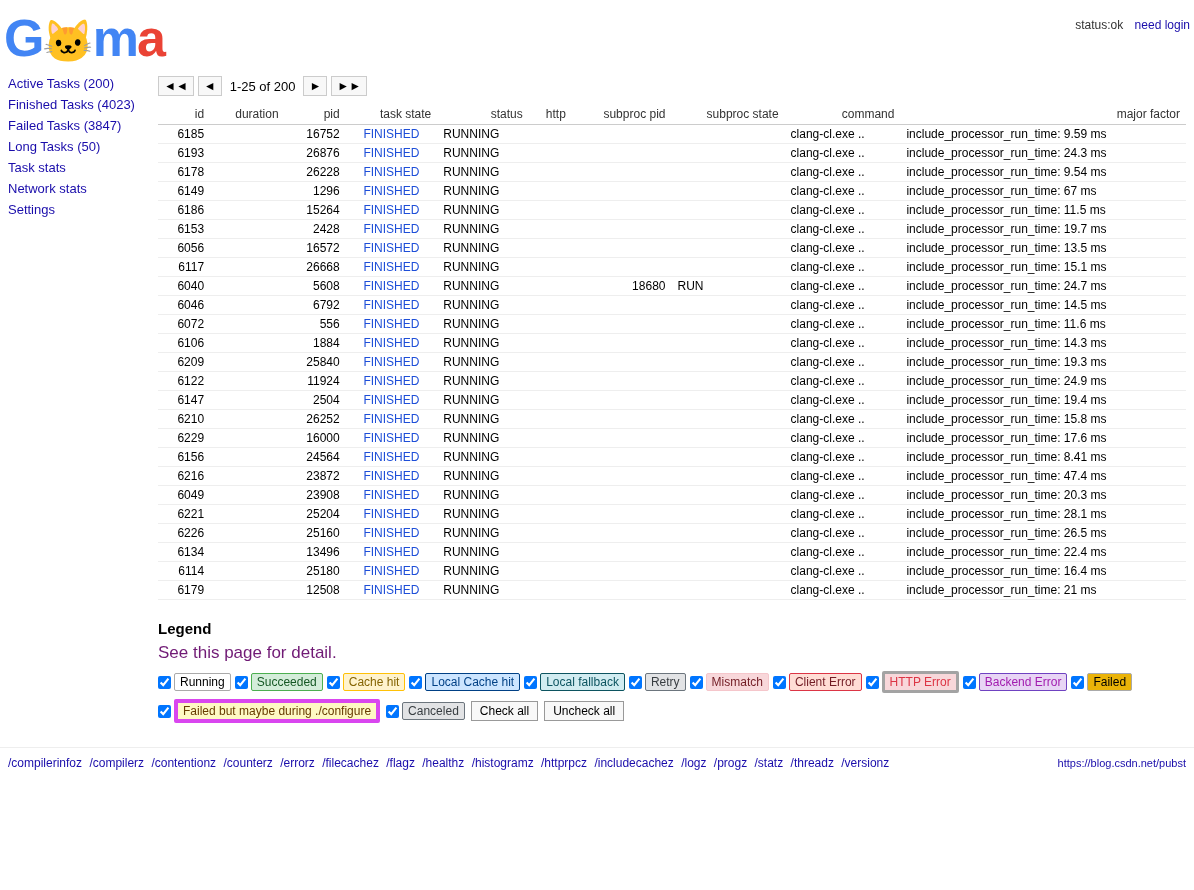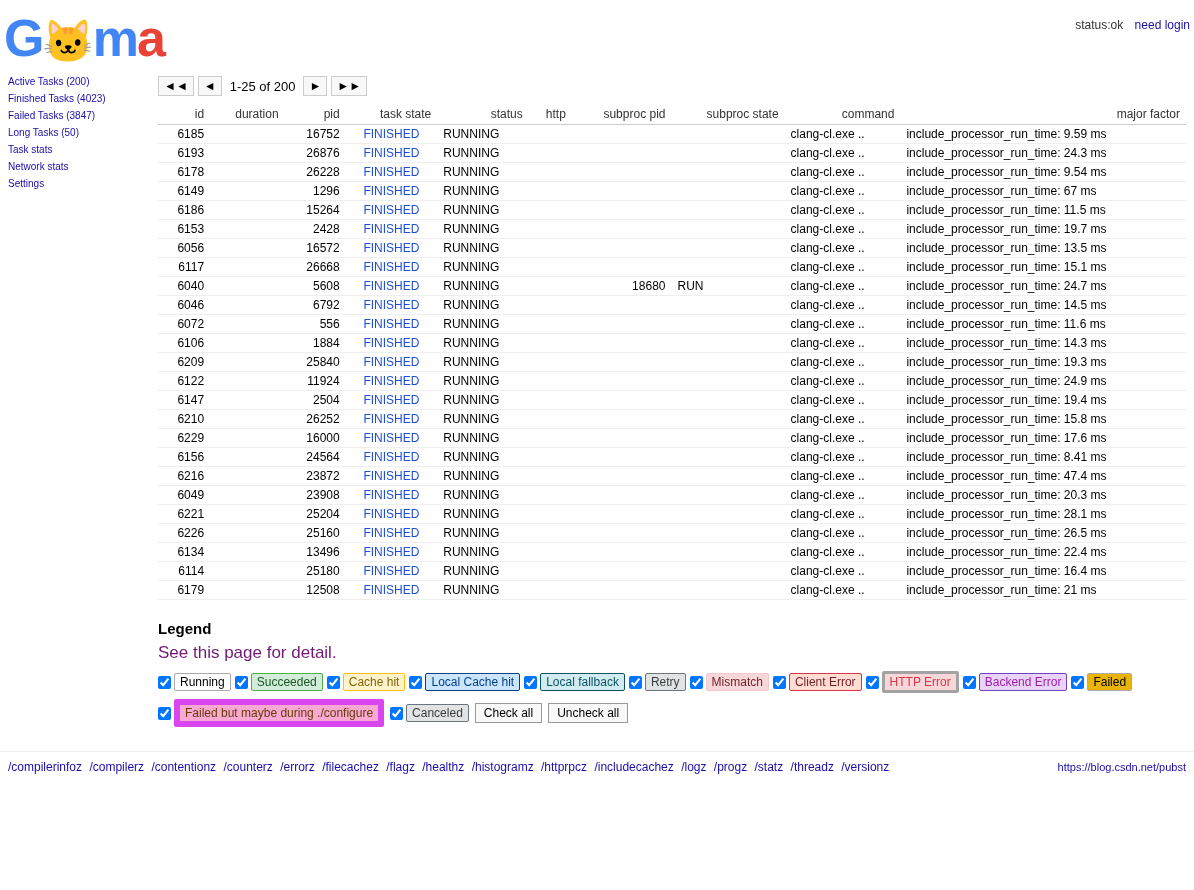--- a/index.html
+++ b/index.html
@@ -12,21 +12,21 @@
     .logo-g { color: #4285F4; }
     .logo-o1 { color: #EA4335; }
     .logo-m { color: #4285F4; }
     .logo-a { color: #EA4335; }
     #header-right { font-size: 12px; color: #333; padding-top: 10px; }
     #header-right a { color: #1a0dab; text-decoration: none; margin-left: 8px; }
     
     
     #layout { display: flex; }
     #sidebar { width: 150px; padding: 4px 8px; flex-shrink: 0; }
-    #sidebar a { display: block; color: #1a0dab; text-decoration: none; font-size: 10px; margin-bottom: 6px; }
+    #sidebar a { display: block; color: #1a0dab; text-decoration: none; font-size: 13px; margin-bottom: 6px; }
     
     
     #main { flex: 1; padding: 4px 8px; }
     
     
     #pagination { display: flex; align-items: center; gap: 4px; margin-bottom: 8px; font-size: 13px; }
     #pagination button { border: 1px solid #ccc; background: #f8f8f8; cursor: pointer; padding: 2px 5px; font-size: 12px; }
     #pagination span { margin: 0 4px; }
     
     
@@ -52,21 +52,21 @@
     .badge-succeeded { background: #d4edda; border: 1px solid #4CAF50; color: #155724; }
     .badge-cachehit { background: #fff3cd; border: 1px solid #ffc107; color: #856404; }
     .badge-localcachehit { background: #cce5ff; border: 1px solid #004085; color: #004085; }
     .badge-localfallback { background: #d1ecf1; border: 1px solid #0c5460; color: #0c5460; }
     .badge-retry { background: #e2e3e5; border: 1px solid #6c757d; color: #383d41; }
     .badge-mismatch { background: #f8d7da; border: 1px solid #f5c6cb; color: #721c24; }
     .badge-clienterror { background: #ffddd5; border: 1px solid #dc3545; color: #721c24; }
     .badge-httperror { background: #f8d7da; border: 3px solid #a3a3a3; color: #dc3545; }
     .badge-backenderror { background: #e8d5f5; border: 1px solid #6f42c1; color: #a21caf; }
     .badge-failed { background: #eab308; border: 1px solid #aaa; color: #000; }
-    .badge-failedmaybe { background: #f9a8d4; border: 6px solid #d946ef; color: #663c00; }
+    .badge-failedmaybe { background: #fef9c3; border: 4px solid #d946ef; color: #663c00; }
     .badge-canceled { background: #e2e3e5; border: 1px solid #6c757d; color: #383d41; }
     
     #legend-row2 { display: flex; align-items: center; gap: 6px; margin-top: 4px; flex-wrap: wrap; }
     
     .check-btn { border: 1px solid #999; background: #f8f8f8; padding: 2px 8px; cursor: pointer; font-size: 12px; }
     
     
     #footer { margin-top: 16px; padding: 8px; border-top: 1px solid #eee; display: flex; justify-content: space-between; font-size: 12px; }
     #footer-links a { color: #1a0dab; text-decoration: none; margin-right: 4px; }
     #footer-right a { color: #1a0dab; text-decoration: none; font-size: 11px; }

